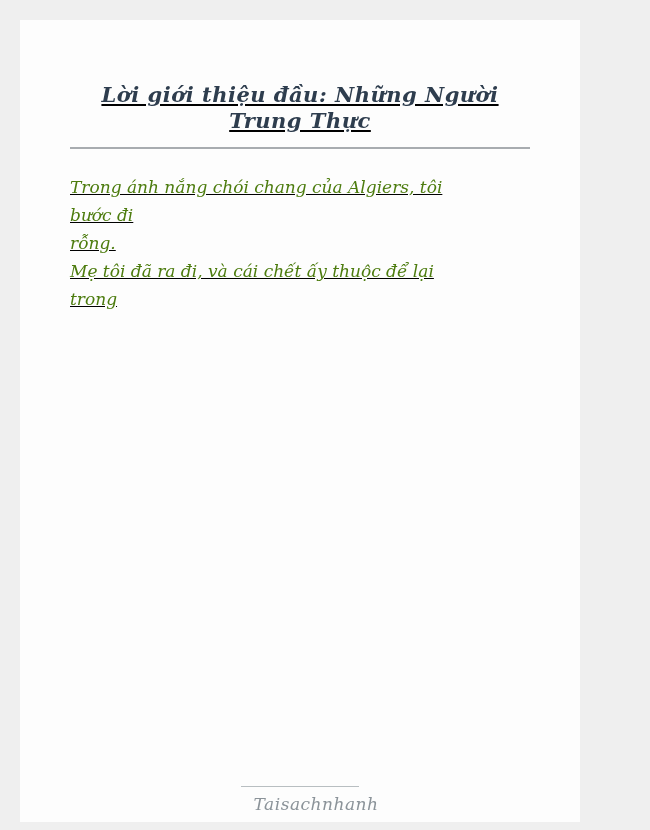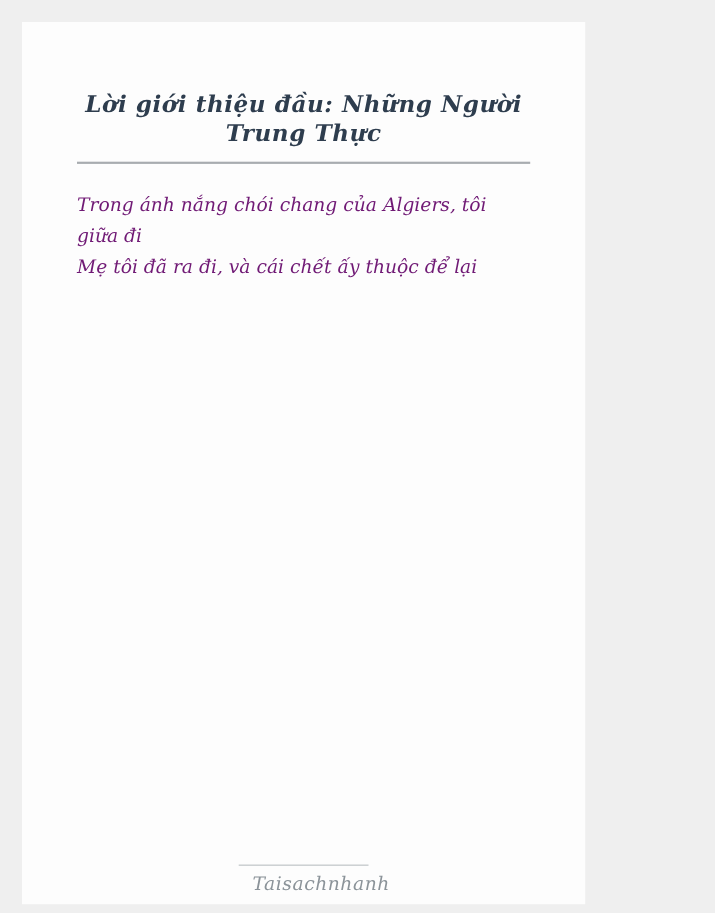--- a/index.html
+++ b/index.html
@@ -11,24 +11,25 @@
     height: 830px;
     background: #efefef;
     font-family: "DejaVu Serif", "Liberation Serif", serif;
     overflow: hidden;
     position: relative;
   }
   .page {
     position: absolute;
     left: 20px;
     top: 20px;
-    width: 512px;
+    width: 560px;
     height: 802px;
     background: #fdfdfd;
     box-sizing: border-box;
+    text-decoration: underline;
   }
   .content {
     padding: 0 50px;
   }
   .chapter-title {
     margin: 62px 0 0 0;
     text-align: center;
     font-size: 21px;
     line-height: 26px;
     font-style: italic;
@@ -43,21 +44,21 @@
     height: 0;
   }
   .body-paragraph {
     margin-top: 24px;
   }
   .body-line {
     font-size: 17px;
     line-height: 28px;
     font-style: italic;
     font-weight: 500;
-    color: #701a75;
+    color: #4d7c0f;
     white-space: pre;
   }
   .page-footer {
     position: absolute;
     bottom: 8px;
     left: 0;
     width: 100%;
     text-align: center;
   }
   .footer-divider {
@@ -77,22 +78,24 @@
 </style>
 </head>
 <body>
 
 <div class="page">
   <div class="content">
     <h1 class="chapter-title">Lời giới thiệu đầu: Những Người Trung Thực</h1>
     <hr class="title-divider">
     <div class="body-paragraph">
       <div class="body-line">Trong ánh nắng chói chang của Algiers, tôi</div>
-      <div class="body-line">giữa đi</div>
+      <div class="body-line">bước đi</div>
+      <div class="body-line">rỗng.</div>
       <div class="body-line">Mẹ tôi đã ra đi, và cái chết ấy thuộc để lại</div>
+      <div class="body-line">trong</div>
     </div>
   </div>
 
   <div class="page-footer">
     <hr class="footer-divider">
     <div class="footer-watermark">Taisachnhanh</div>
   </div>
 </div>
 
 </body></html>

